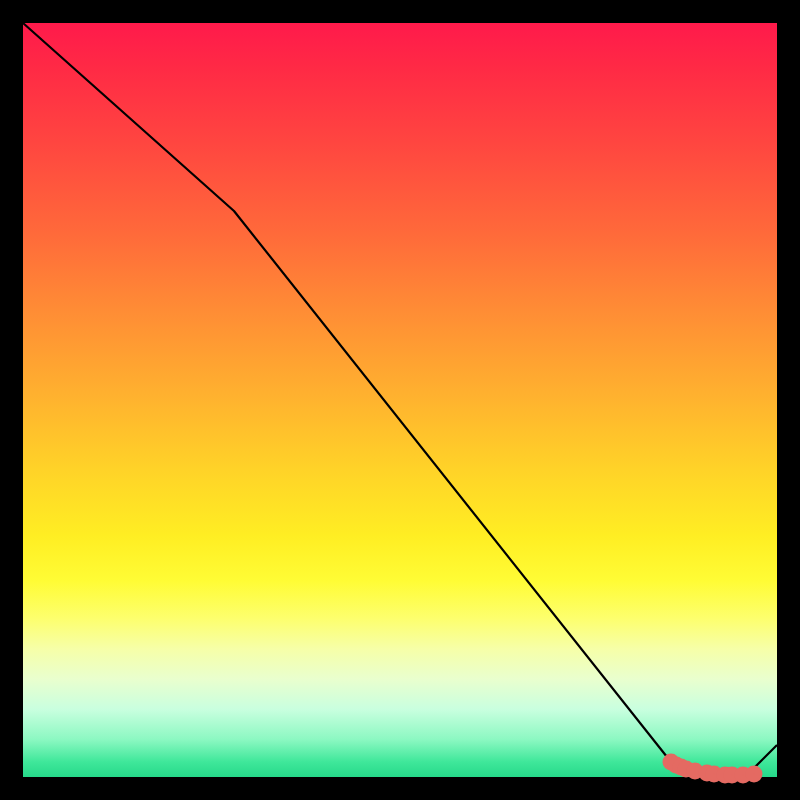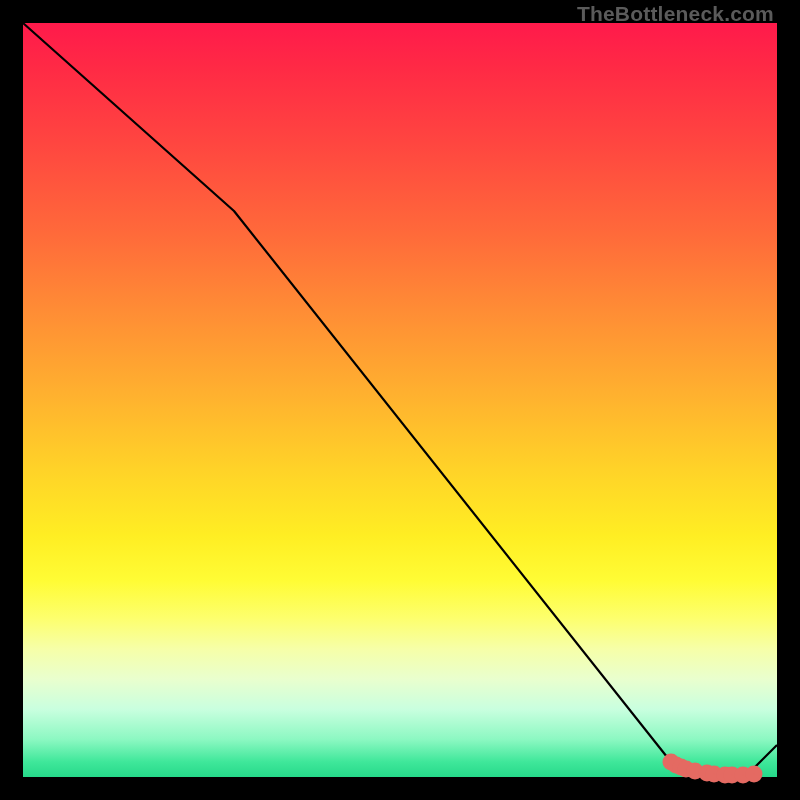--- a/index.html
+++ b/index.html
@@ -84,14 +84,13 @@
         <circle cx="672" cy="748" r="4.5"></circle>
         <circle cx="684" cy="750" r="4.5"></circle>
         <circle cx="691" cy="751" r="4.5"></circle>
         <circle cx="702" cy="752" r="4.5"></circle>
         <circle cx="709" cy="752" r="4.5"></circle>
         <circle cx="720" cy="752" r="4.5"></circle>
         <circle cx="731" cy="751" r="4.5"></circle>
       </g>
     </svg>
   </div>
-  <div class="watermark">TheBottleneck.com</div>
 </div>
 
 </body></html>

